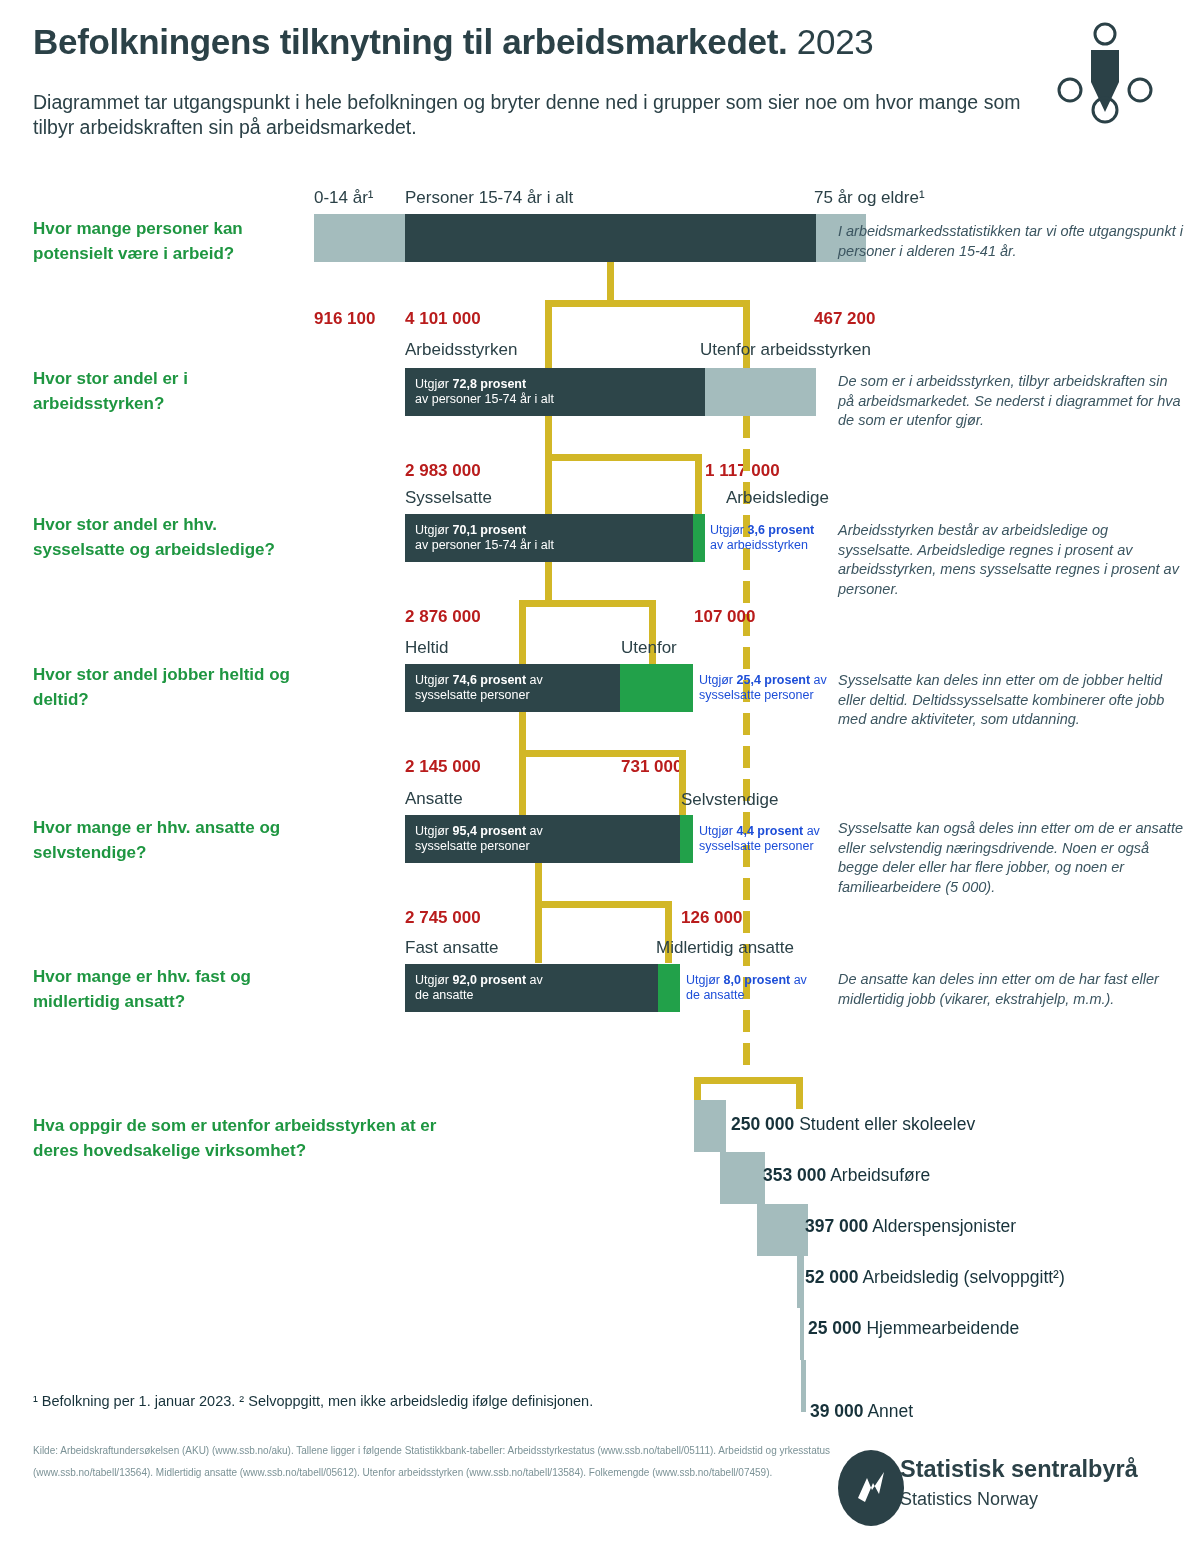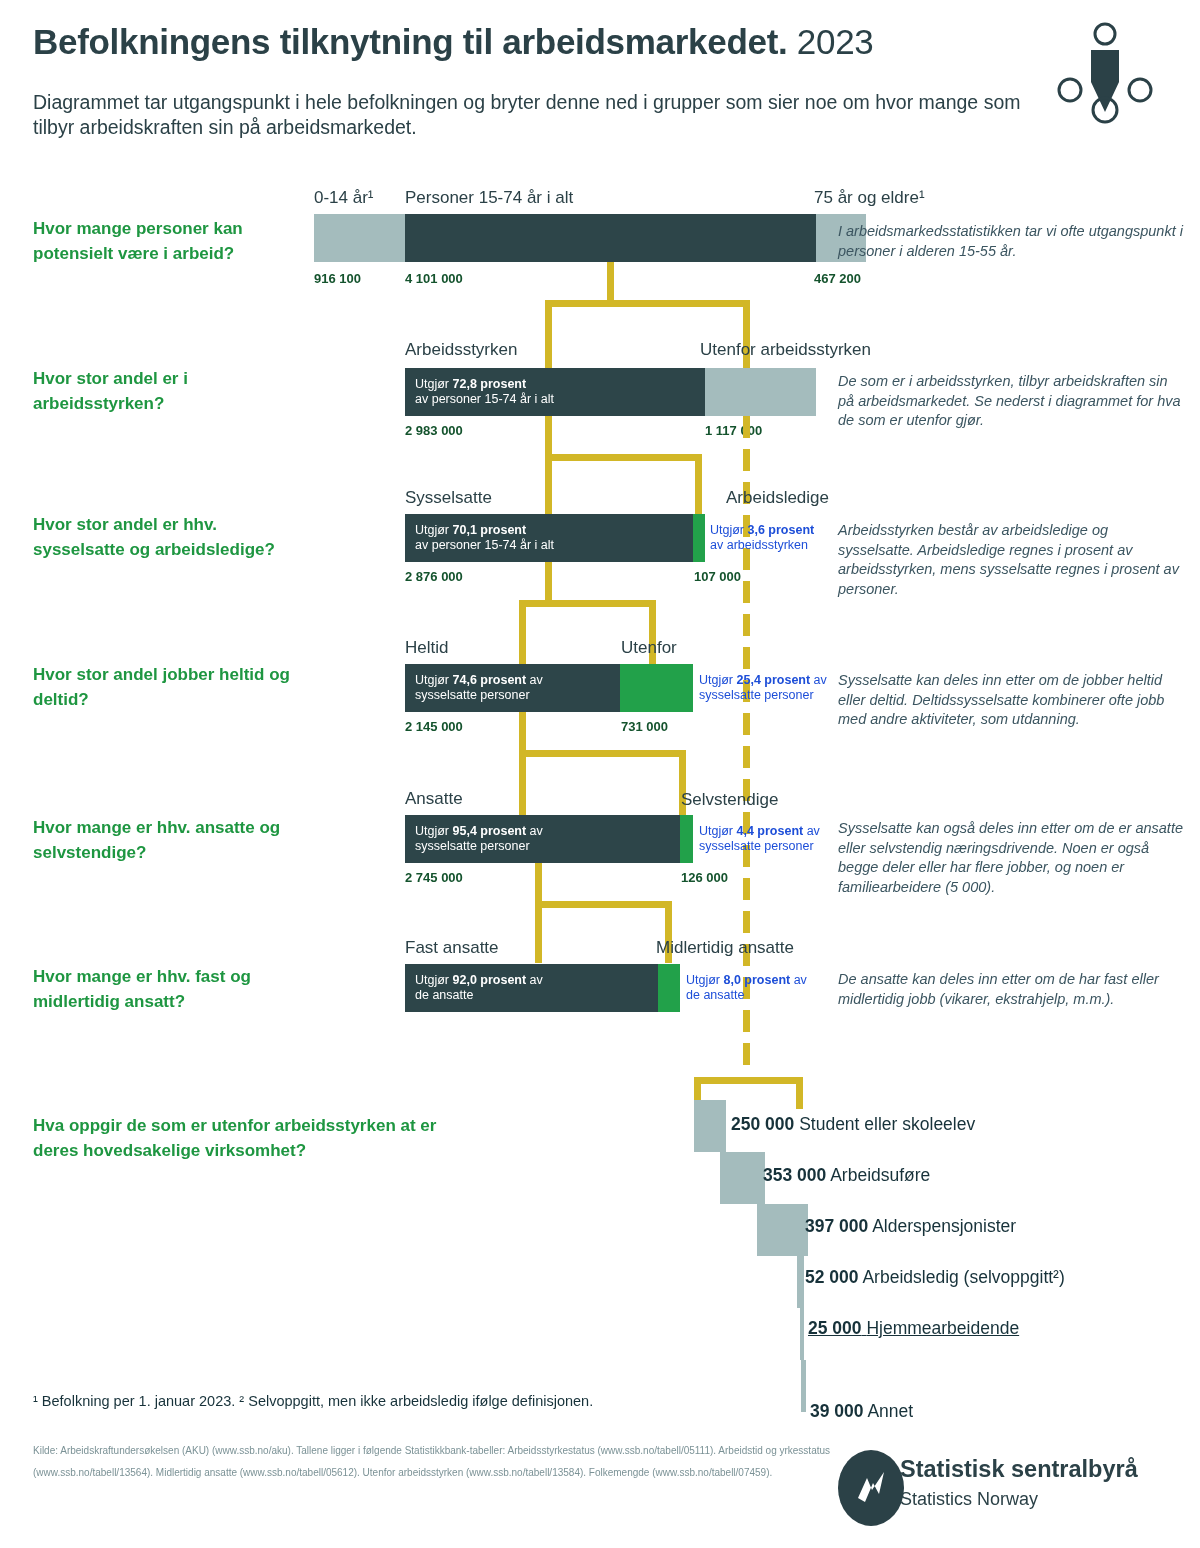--- a/index.html
+++ b/index.html
@@ -16,21 +16,21 @@
   #subtitle{left:33px;top:90px;width:1000px;font-size:19.5px;line-height:25px;color:#2b4147;}
 
   
   #person-icon{right:40px;top:20px;width:110px;height:105px;}
 
   
   .qlabel{left:33px;width:270px;font-size:17px;line-height:25px;color:#1e9641;font-weight:600;}
 
   
   .cat-label{font-size:17px;color:#2b4147;white-space:nowrap;}
-  .valnum{font-size:13px;font-weight:bold;color:#14532d;white-space:nowrap;}
+  .valnum{font-size:17px;font-weight:bold;color:#b91c1c;white-space:nowrap;margin-top:38px;}
   .bar{height:48px;}
   .bar-dark{background:#2d4549;}
   .bar-light{background:#a4bcbd;}
   .bar-green{background:#22a14a;}
   .inbar{font-size:12.5px;line-height:15px;color:#ffffff;}
   .inbar b{font-weight:bold;}
   .outbar{font-size:12.5px;line-height:15px;color:#1d4ed8;}
   .outbar b{font-weight:bold;}
   .note{font-size:14.5px;line-height:19.5px;font-style:italic;color:#3b5560;}
 
@@ -82,21 +82,21 @@
 <div class="abs cat-label" style="left:814px;top:188px;">75 år og eldre¹</div>
 
 <div class="abs bar bar-light" style="left:314px;top:214px;width:91px;"></div>
 <div class="abs bar bar-dark" style="left:405px;top:214px;width:411px;"></div>
 <div class="abs bar bar-light" style="left:816px;top:214px;width:50px;"></div>
 
 <div class="abs valnum" style="left:314px;top:271px;">916 100</div>
 <div class="abs valnum" style="left:405px;top:271px;">4 101 000</div>
 <div class="abs valnum" style="left:814px;top:271px;">467 200</div>
 
-<div class="abs note" style="left:838px;top:222px;width:345px;">I arbeidsmarkedsstatistikken tar vi ofte utgangspunkt i personer i alderen 15-55 år.</div>
+<div class="abs note" style="left:838px;top:222px;width:345px;">I arbeidsmarkedsstatistikken tar vi ofte utgangspunkt i personer i alderen 15-41 år.</div>
 
 <div class="abs conn vline" style="left:607px;top:262px;height:45px;"></div>
 <div class="abs conn hline" style="left:545px;top:300px;width:205px;"></div>
 <div class="abs conn vline" style="left:545px;top:300px;height:68px;"></div>
 <div class="abs conn vline" style="left:743px;top:300px;height:68px;"></div>
 
 <div class="abs cat-label" style="left:405px;top:340px;">Arbeidsstyrken</div>
 <div class="abs cat-label" style="left:700px;top:340px;">Utenfor arbeidsstyrken</div>
 
 <div class="abs bar bar-dark" style="left:405px;top:368px;width:300px;"></div>
@@ -221,21 +221,21 @@
 <div class="abs stair-bar" style="left:720px;top:1152px;width:45px;height:52px;"></div>
 <div class="abs stair-label" style="left:763px;top:1165px;"><b>353 000</b> <span>Arbeidsuføre</span></div>
 
 <div class="abs stair-bar" style="left:757px;top:1204px;width:51px;height:52px;"></div>
 <div class="abs stair-label" style="left:805px;top:1216px;"><b>397 000</b> <span>Alderspensjonister</span></div>
 
 <div class="abs stair-bar" style="left:797px;top:1256px;width:7px;height:52px;"></div>
 <div class="abs stair-label" style="left:805px;top:1267px;"><b>52 000</b> <span>Arbeidsledig (selvoppgitt²)</span></div>
 
 <div class="abs stair-bar" style="left:800px;top:1308px;width:4px;height:52px;"></div>
-<div class="abs stair-label" style="left:808px;top:1318px;text-decoration:underline;"><b>25 000</b> <span>Hjemmearbeidende</span></div>
+<div class="abs stair-label" style="left:808px;top:1318px;"><b>25 000</b> <span>Hjemmearbeidende</span></div>
 
 <div class="abs stair-bar" style="left:801px;top:1360px;width:5px;height:52px;"></div>
 <div class="abs stair-label" style="left:810px;top:1365px;margin-top:36px;"><b>39 000</b> <span>Annet</span></div>
 
 <div class="abs" id="footnote">¹ Befolkning per 1. januar 2023. ² Selvoppgitt, men ikke arbeidsledig ifølge definisjonen.</div>
 <div class="abs" id="source">Kilde: Arbeidskraftundersøkelsen (AKU) (www.ssb.no/aku). Tallene ligger i følgende Statistikkbank-tabeller: Arbeidsstyrkestatus (www.ssb.no/tabell/05111). Arbeidstid og yrkesstatus (www.ssb.no/tabell/13564). Midlertidig ansatte (www.ssb.no/tabell/05612). Utenfor arbeidsstyrken (www.ssb.no/tabell/13584). Folkemengde (www.ssb.no/tabell/07459).</div>
 
 <div class="abs" id="logo-wrap">
   <svg width="90" height="80" viewBox="0 0 90 80">
     <ellipse cx="33" cy="40" rx="33" ry="38" fill="#2b4147"></ellipse>

